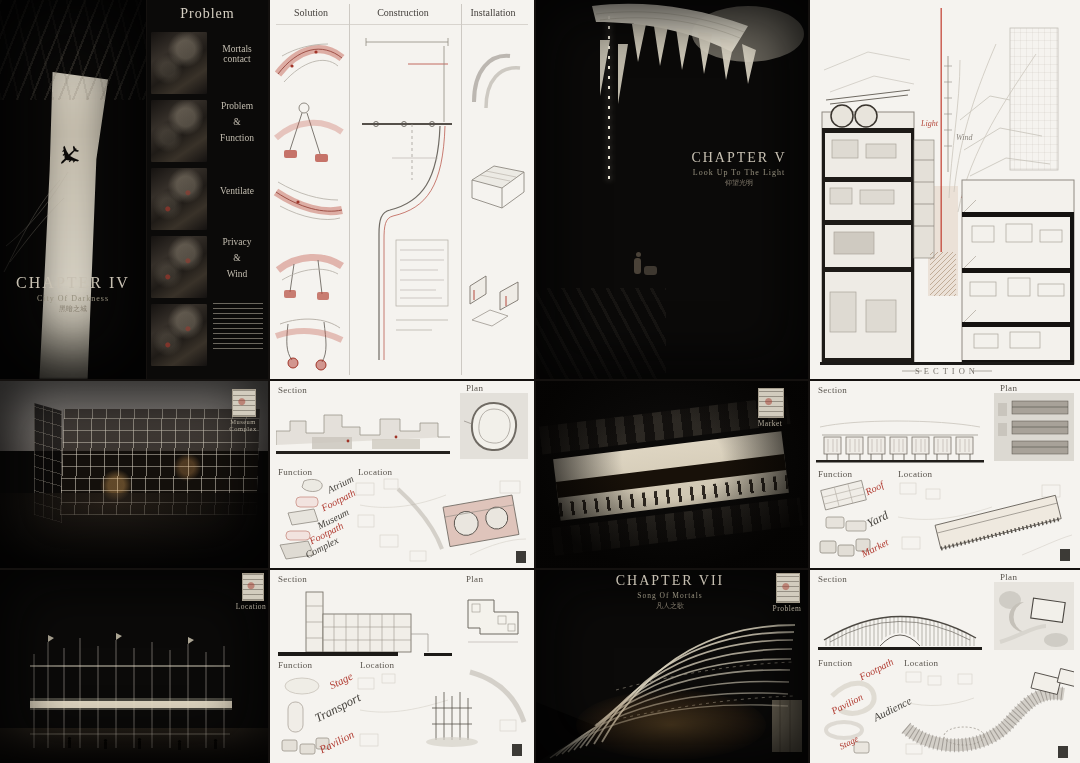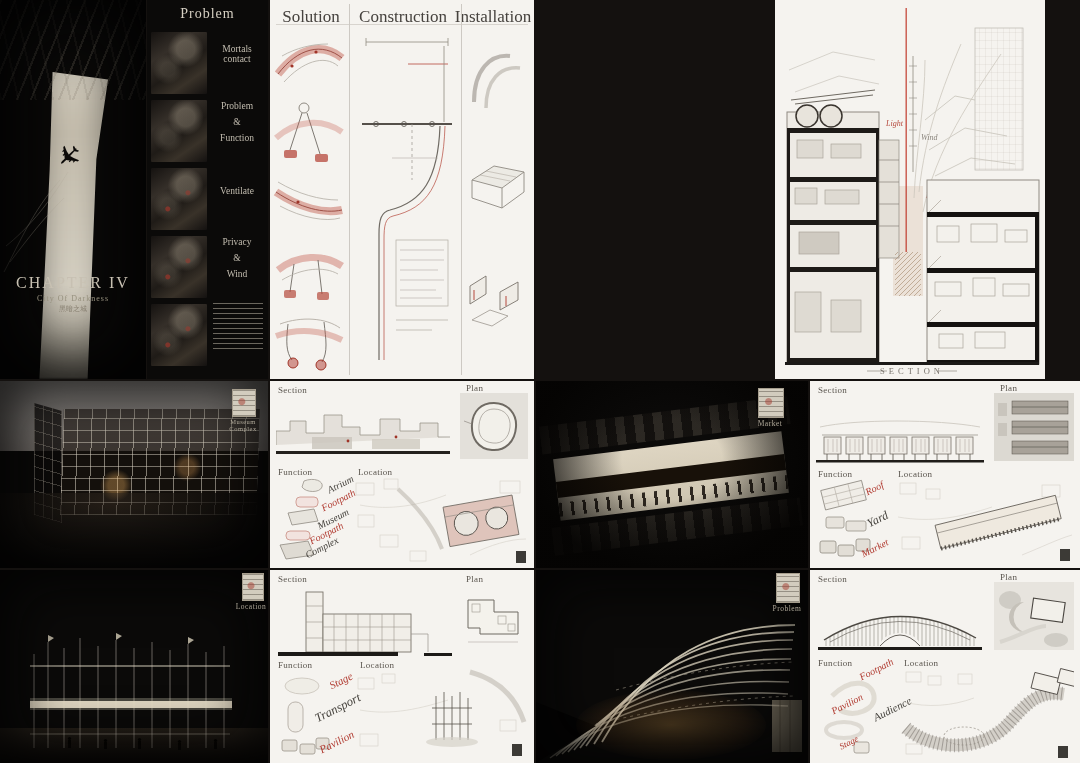--- a/index.html
+++ b/index.html
@@ -13,21 +13,21 @@
   .ch-title{color:#c7c0b2;letter-spacing:2px;font-size:15px;}
   .ch-sub{color:#97917f;font-size:8px;letter-spacing:1px;margin-top:2px;}
   .ch-cn{color:#877f70;font-size:7px;margin-top:1px;}
   
   .lblS{position:absolute;font-size:9px;color:#5a554e;letter-spacing:.3px;}
   .diag{position:absolute;font-style:italic;font-size:10px;white-space:nowrap;
         transform:rotate(-27deg);transform-origin:left center;}
   .diag.red{color:#b0392f;}
   .diag.dk{color:#45423d;}
   
-  .shead{position:absolute;top:7px;transform:translateX(-50%);font-size:17px;color:#46423e;text-align:center;}
+  .shead{position:absolute;top:7px;transform:translateX(-50%);font-size:10px;color:#46423e;text-align:center;}
   .hline{position:absolute;left:6px;right:6px;top:24px;height:1px;background:#d8d4ce;}
   .vline{position:absolute;top:4px;bottom:4px;width:1px;background:#cdc9c3;}
   
   .prob-title{position:absolute;left:0;top:6px;width:100%;text-align:center;
               font-size:14px;color:#d6d0c3;letter-spacing:1px;}
   .thumb{position:absolute;left:4px;width:56px;height:62px;border-radius:1px;
     background:
       radial-gradient(circle at 62% 28%,rgba(196,184,162,.30) 0 9px,transparent 18px),
       radial-gradient(circle at 30% 60%,rgba(150,140,122,.22) 0 7px,transparent 15px),
       linear-gradient(145deg,#151210 0%,#352f29 30%,#1f1b17 55%,#393229 75%,#141110 100%);}
@@ -224,22 +224,42 @@
     </svg>
     <svg class="abs" style="left:194px;top:246px" width="66" height="92">
       <path d="M6,40 L22,30 L22,48 L6,58 Z" stroke="#7a746c" fill="#efece6" stroke-width=".9"></path>
       <path d="M36,46 L54,36 L54,54 L36,64 Z" stroke="#7a746c" fill="#efece6" stroke-width=".9"></path>
       <line x1="10" y1="44" x2="10" y2="54" stroke="#b5483c" stroke-width="1"></line>
       <line x1="42" y1="50" x2="42" y2="60" stroke="#b5483c" stroke-width="1"></line>
       <path d="M8,74 L26,64 L44,70 L28,80 Z" stroke="#9d978f" fill="none" stroke-width=".8"></path>
     </svg>
   </div>
 
-
-  <div class="abs paper" style="left:775px;top:0;width:270px;height:379px">
+  <div class="abs dark" style="left:536px;top:0;width:272px;height:379px">
+    <svg class="abs" style="left:0;top:0" width="272" height="150">
+      <ellipse cx="212" cy="34" rx="56" ry="28" fill="#d9d2c0" opacity=".45"></ellipse>
+      <path d="M56,6 C104,0 158,6 212,26 L196,52 C152,30 106,22 60,22 Z" fill="#ebe6d7" opacity=".95"></path>
+      <path d="M96,24 L110,24 L102,62 Z M118,26 L132,26 L124,66 Z M140,28 L154,30 L146,70 Z M162,32 L176,34 L168,74 Z M184,38 L198,42 L190,80 Z M206,44 L220,50 L212,84 Z" fill="#e2dccb" opacity=".9"></path>
+      <path d="M64,40 L74,40 L64,96 Z M82,44 L92,44 L82,104 Z" fill="#ddd7c6" opacity=".85"></path>
+      <path d="M60,14 C110,8 160,14 208,32 M64,20 C112,14 160,20 204,38" stroke="#b8b1a1" stroke-width=".7" fill="none" opacity=".8"></path>
+    </svg>
+    <div class="lightstring"></div>
+    <div class="fig" style="left:98px;top:258px;width:7px;height:16px;border-radius:3px"></div>
+    <div class="fig" style="left:100px;top:252px;width:5px;height:5px;border-radius:50%"></div>
+    <div class="fig" style="left:108px;top:266px;width:13px;height:9px;border-radius:3px;background:#3e3830"></div>
+    <div class="truss"></div>
+    <div class="vig-soft"></div>
+    <div class="ch-block" style="left:140px;top:150px;width:126px">
+      <div class="ch-title" style="font-size:14px">CHAPTER V</div>
+      <div class="ch-sub">Look Up To The Light</div>
+      <div class="ch-cn">仰望光明</div>
+    </div>
+  </div>
+
+  <div class="abs paper" style="left:810px;top:0;width:270px;height:379px">
     <svg class="abs" style="left:0;top:0" width="270" height="379">
       <defs>
         <pattern id="grid" width="6" height="8" patternUnits="userSpaceOnUse">
           <path d="M6,0 L0,0 0,8" stroke="#c6c1b8" stroke-width=".5" fill="none"></path>
         </pattern>
         <pattern id="dhatch" width="5" height="5" patternUnits="userSpaceOnUse">
           <line x1="0" y1="5" x2="5" y2="0" stroke="#9a7a5c" stroke-width=".8"></line>
         </pattern>
       </defs>
 
@@ -606,20 +626,25 @@
       <line x1="254" y1="94" x2="254" y2="146" stroke="#4a4236" stroke-width=".8"></line>
       <path d="M0,157 L60,120 L0,96 Z" fill="#040303"></path>
       <g stroke="rgba(206,196,176,.14)" stroke-width="2">
         <line x1="30" y1="166" x2="250" y2="166"></line>
           <line x1="50" y1="176" x2="240" y2="176"></line>
           <line x1="70" y1="186" x2="220" y2="186"></line>
       </g>
     </svg>
     <div class="sq-glow"></div>
     <div class="vig-soft"></div>
+    <div class="ch-block" style="left:64px;top:3px;width:140px">
+      <div class="ch-title" style="font-size:14px">CHAPTER VII</div>
+      <div class="ch-sub" style="font-size:7.5px">Song Of Mortals</div>
+      <div class="ch-cn">凡人之歌</div>
+    </div>
     <div class="stamp" style="left:240px;top:3px;width:22px;height:28px"></div>
     <div class="stamp-lbl" style="left:230px;top:34px;width:42px">Problem</div>
   </div>
 
   <div class="abs paper" style="left:810px;top:570px;width:270px;height:193px">
     <div class="lblS" style="left:8px;top:4px">Section</div>
     <svg class="abs" style="left:6px;top:14px" width="168" height="70">
       <defs>
           <pattern id="vh" width="4" height="6" patternUnits="userSpaceOnUse">
         <line x1="2" y1="0" x2="2" y2="6" stroke="#8a857c" stroke-width=".7"></line>

